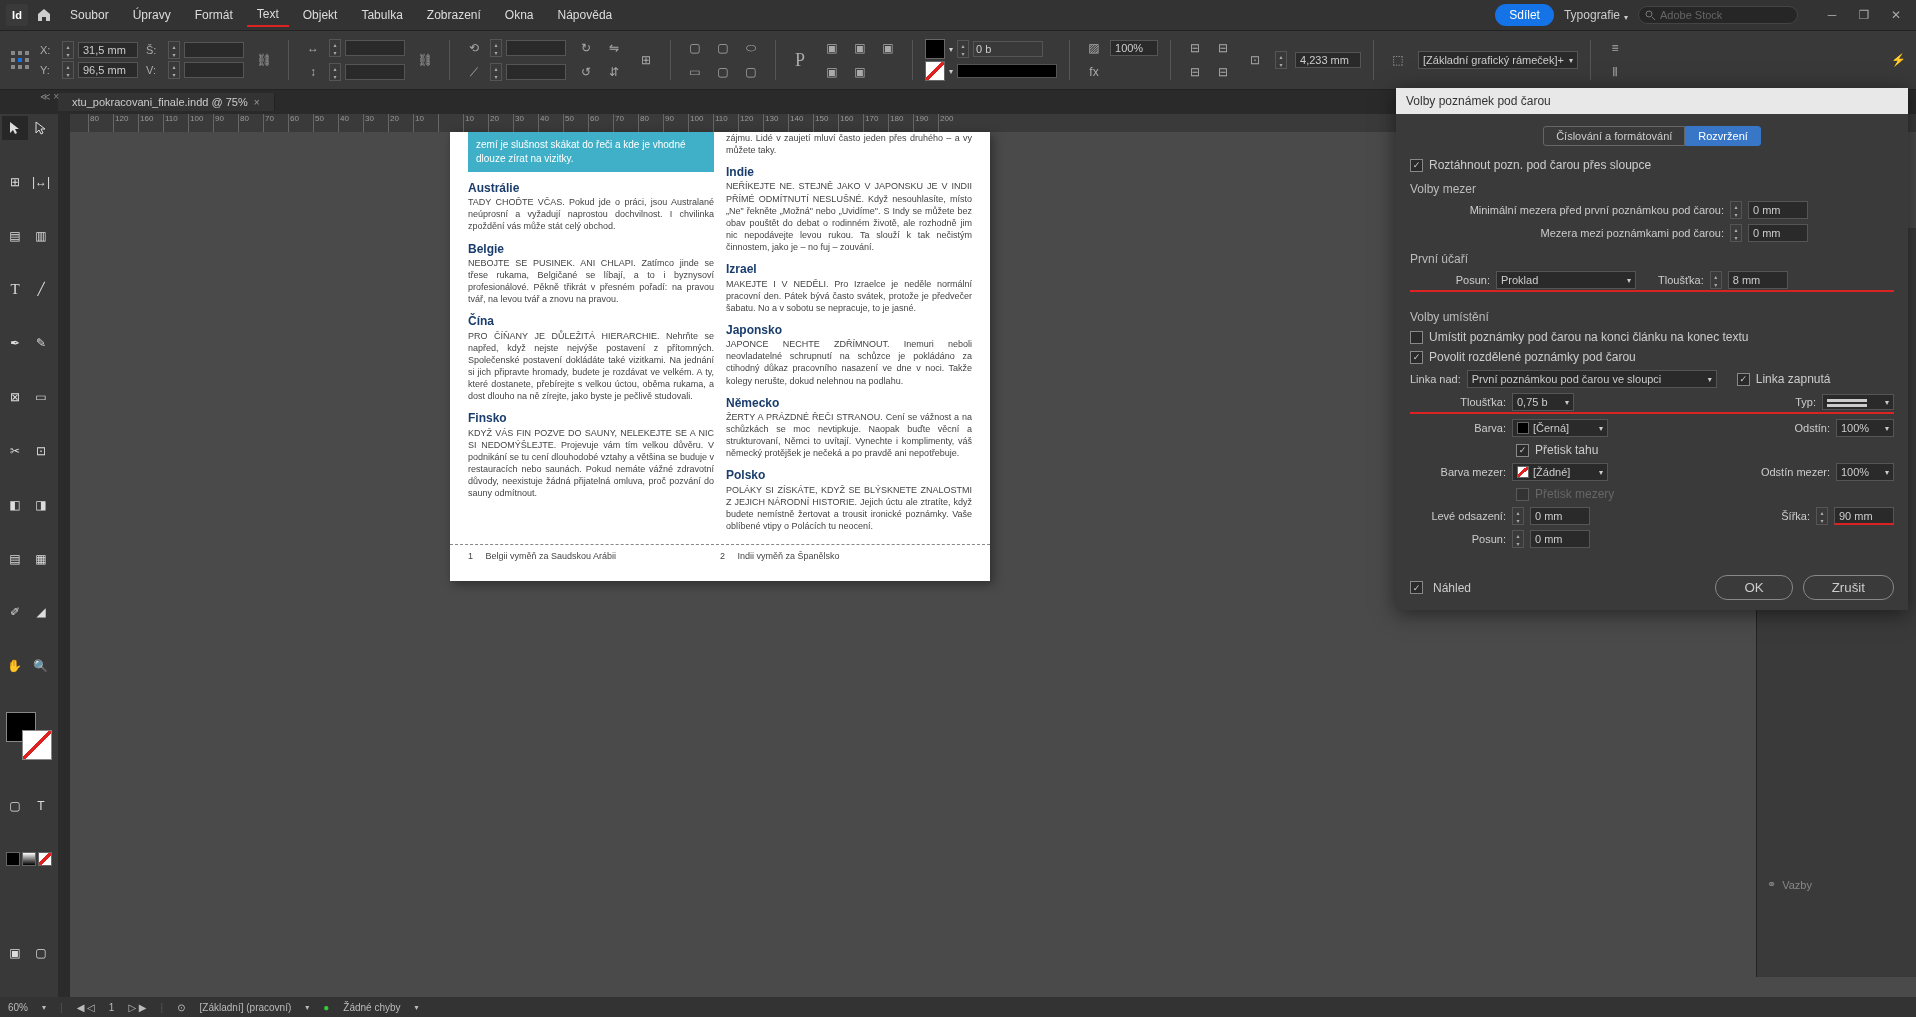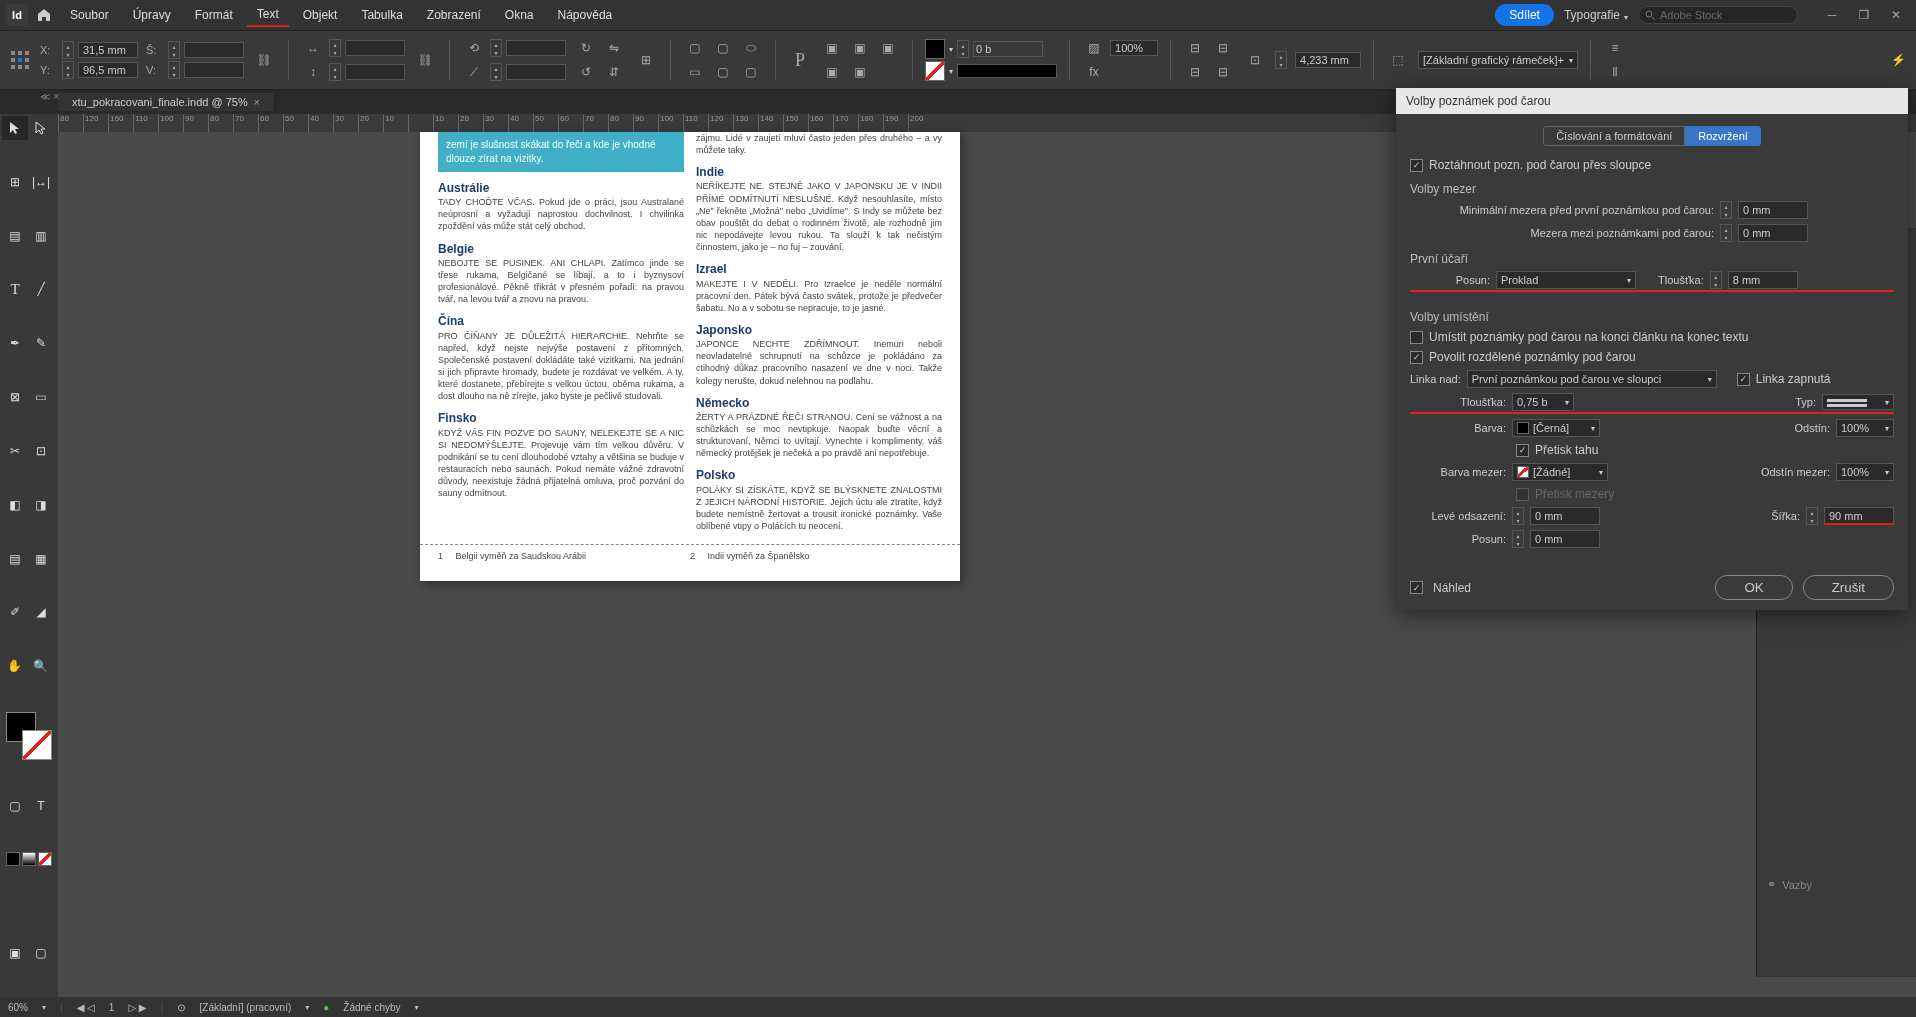--- a/index.html
+++ b/index.html
@@ -30,21 +30,21 @@
 .doc-tab .x{font-size:10px;color:#999;cursor:pointer}
 .work-area{display:flex;height:calc(100% - 114px - 20px);position:relative}
 .toolbox{width:58px;background:#393939;display:flex;flex-wrap:wrap;padding:2px;gap:0;z-index:5;position:absolute;top:0;left:0;height:100%}
 .tool{width:26px;height:24px;display:flex;align-items:center;justify-content:center;color:#ddd;cursor:pointer}
 .tool.sel{background:#272727}
 .color-swatches{width:48px;height:48px;position:relative;margin:4px}
 .color-swatches .fg{width:30px;height:30px;background:#000;border:1px solid #888;position:absolute;top:0;left:0}
 .color-swatches .bg{width:30px;height:30px;background:#fff;background-image:linear-gradient(135deg,transparent 45%,#d22 45%,#d22 55%,transparent 55%);border:1px solid #888;position:absolute;bottom:0;right:0}
 .mini-swatches{display:flex;gap:2px;margin:4px}
 .mini-swatches div{width:14px;height:14px;border:1px solid #666}
-.canvas-area{margin-left:40px;flex:1;background:#4a4a4a;position:relative;overflow:hidden}
+.canvas-area{margin-left:70px;flex:1;background:#4a4a4a;position:relative;overflow:hidden}
 .ruler-h{height:18px;background:#3a3a3a;display:flex;font-size:8px;color:#999;position:relative;padding-left:18px}
 .ruler-mark{flex:0 0 25px;border-left:1px solid #666;padding-left:1px}
 .doc-page{background:#fff;width:540px;position:absolute;top:18px;left:380px;box-shadow:3px 3px 10px rgba(0,0,0,.4);padding:0}
 .doc-content{display:flex;padding:0 12px;font-size:9.5px;color:#333;line-height:1.35}
 .doc-col{flex:1;padding:0 6px}
 .highlight-box{background:#3fb0c8;color:#fff;padding:6px 8px;font-size:10px;line-height:1.4;font-weight:500}
 .sec-title{color:#1a3d6d;font-weight:bold;font-size:12px;margin-top:8px;margin-bottom:0}
 .sec-body{font-size:9px;color:#444;text-align:justify;line-height:1.35}
 .footnote-sep{border-top:1px dashed #888;margin-top:12px}
 .footnotes{display:flex;padding:6px 18px;font-size:9px;color:#444}
@@ -56,21 +56,21 @@
 .tab-selector div{padding:3px 12px;border:1px solid #666;font-size:11px;cursor:pointer}
 .tab-selector div:first-child{border-radius:3px 0 0 3px}
 .tab-selector div:last-child{border-radius:0 3px 3px 0}
 .tab-selector .active{background:#3877c8;color:#fff;border-color:#3877c8}
 .opt-row{display:flex;align-items:center;margin:6px 0;gap:6px}
 .opt-checkbox{width:13px;height:13px;border:1px solid #888;background:#2a2a2a;display:inline-flex;align-items:center;justify-content:center;font-size:9px;color:#ccc;cursor:pointer}
 .opt-checkbox.checked::after{content:"✓"}
 .section-lbl{color:#bbb;margin:10px 0 4px;font-size:12px}
 .field-row{display:flex;align-items:center;margin:5px 0;gap:6px}
 .field-label{text-align:right;color:#ccc;font-size:11px}
-.field-input{background:#2a2a2a;border:1px solid #555;color:#ccc;padding:2px 4px;font-size:11px;width:70px}
+.field-input{background:#2a2a2a;border:1px solid #555;color:#ccc;padding:2px 4px;font-size:11px;width:60px}
 .redline{border-bottom:2px solid #d22;padding-bottom:1px}
 .dlg-footer{display:flex;align-items:center;padding:10px 14px;gap:10px}
 .dlg-btn{border:1px solid #888;background:transparent;color:#ccc;padding:4px 28px;border-radius:12px;cursor:pointer}
 .statusbar{height:20px;background:#333;display:flex;align-items:center;font-size:10px;color:#bbb;padding:0 8px;gap:14px;position:absolute;bottom:0;width:100%}
 .statusbar .sep{color:#555}
 .right-panels{position:absolute;right:0;top:114px;width:160px;background:#3a3a3a;height:calc(100% - 134px);z-index:3;border-left:1px solid #222}
 .panel-flash{width:18px;height:18px;display:flex;align-items:center;justify-content:center;color:#aaa;position:absolute;right:6px;top:60px}
 .style-select{background:#2a2a2a;border:1px solid #555;color:#ccc;padding:2px 4px;width:160px;font-size:11px;display:flex;align-items:center;justify-content:space-between}
 .spinner{display:flex;flex-direction:column;border:1px solid #555}
 .spinner div{width:10px;height:8px;font-size:6px;display:flex;align-items:center;justify-content:center;color:#aaa;cursor:pointer}
@@ -523,21 +523,21 @@
       <div style="flex:1"></div>
       <span class="field-label">Typ:</span>
       <div class="dark-select" style="width:72px">
           <span class="line-swatch"></span>
           <span class="arrow">▾</span>
         </div>
     </div>
 
     <div class="field-row">
       <span class="field-label" style="width:96px">Barva:</span>
-      <div class="dark-select" style="width:88px">
+      <div class="dark-select" style="width:96px">
           <span class="stroke-swatch"></span>
           <span>[Černá]</span>
           <span class="arrow">▾</span>
         </div>
       <div style="flex:1"></div>
       <span class="field-label">Odstín:</span>
       <div class="dark-select" style="width:58px">
           <span>100%</span>
           <span class="arrow">▾</span>
         </div>

